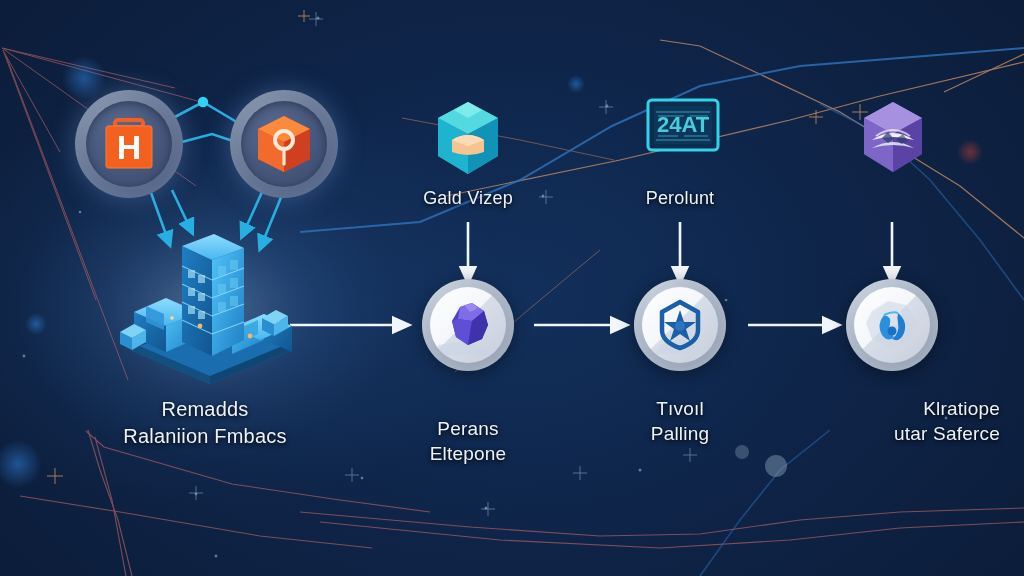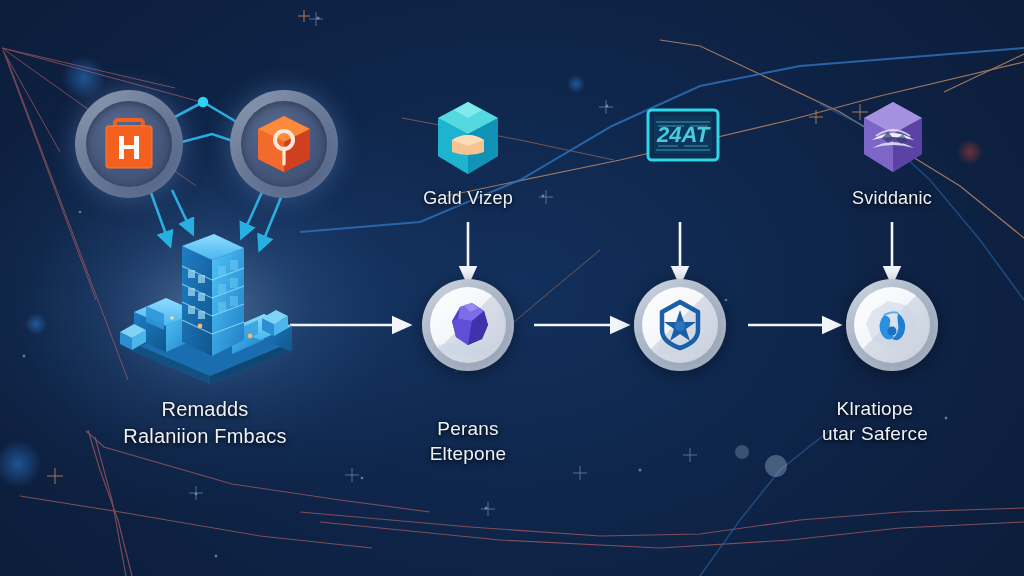--- a/index.html
+++ b/index.html
@@ -314,21 +314,21 @@
       <polygon points="36,6 66,22 66,60 36,78 6,60 6,22" fill="#14a6c4"></polygon>
       <polygon points="36,6 66,22 36,38 6,22" fill="#55d9e0"></polygon>
       <polygon points="36,38 66,22 66,60 36,78" fill="#1093b6"></polygon>
       <polygon points="6,22 36,38 36,78 6,60" fill="#1eb4cf"></polygon>
       <polygon points="36,6 50,14 36,22 22,14" fill="#8ef0ef" opacity="0.75"></polygon>
       <path d="M20,44 Q36,34 52,44 L52,56 Q36,62 20,56 Z" fill="#f6c490"></path>
       <path d="M20,44 Q36,34 52,44 L36,50 Z" fill="#fbdcb6"></path>
     </svg>
   </div>
 
-  <div class="top-icon" style="left:644px; top:106px; width:78px; height:62px;font-style:italic;">
+  <div class="top-icon" style="left:644px; top:96px; width:78px; height:62px;">
     <svg width="78" height="62" viewBox="0 0 78 62">
       <rect x="4" y="4" width="70" height="50" rx="4" fill="#0e2c50" stroke="#2ed4e8" stroke-width="3"></rect>
       <rect x="10" y="10" width="58" height="38" rx="2" fill="#0d3a5c" opacity="0.8"></rect>
       <g opacity="0.85">
         <text x="39" y="36" text-anchor="middle" font-family="Liberation Sans, sans-serif" font-size="22" font-weight="bold" fill="#53e6f3">24AT</text>
       </g>
       <g stroke="#64e9f5" stroke-width="1" opacity="0.55">
         <path d="M12,16 L66,16"></path>
           <path d="M12,44 L66,44"></path>
         <path d="M14,20 L40,20"></path>
@@ -384,22 +384,24 @@
         <path d="M18,14 L30,10 L40,18 L36,30 L24,32 L16,24 Z" fill="#dde4f0" opacity="0.7"></path>
         <path d="M22,20 Q14,30 20,40 Q26,48 32,42 Q26,36 28,28 Q30,22 22,20 Z" fill="#2b8fe0"></path>
         <path d="M36,18 Q46,26 42,38 Q38,48 30,44 Q38,38 36,28 Q35,22 36,18 Z" fill="#1e7ed0"></path>
         <circle cx="30" cy="36" r="4.5" fill="#1a6fc0"></circle>
         <path d="M22,20 Q30,16 36,18" stroke="#57b4ef" stroke-width="2" fill="none"></path>
       </svg>
     </div>
   </div>
 
   <div class="label top" style="left:388px; top:186px; width:160px;">Gald Vizep</div>
-  <div class="label top" style="left:812px; top:186px; width:160px;">Sviddanic</div>
+  <div class="label top" style="left:600px; top:186px; width:160px;">Perolunt</div>
 
   <div class="label bottom big" style="left:90px; top:396px; width:230px;">Remadds
 Ralaniion Fmbacs</div>
   <div class="label bottom" style="left:388px; top:416px; width:160px;">Perans
 Eltepone</div>
-  <div class="label bottom" style="left:789px; top:396px; width:172px;">Klratiope
+  <div class="label bottom" style="left:600px; top:396px; width:160px;">Tıvoıl
+Palling</div>
+  <div class="label bottom" style="left:828px; top:396px; width:172px;text-align:right;">Klratiope
 utar Saferce</div>
 
 </div>
 
 </body></html>

